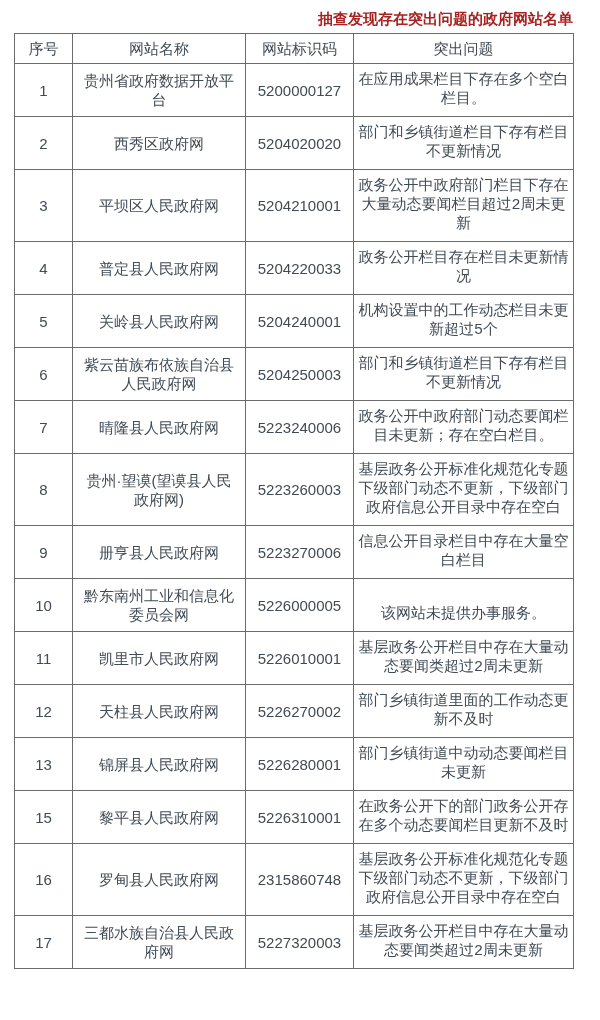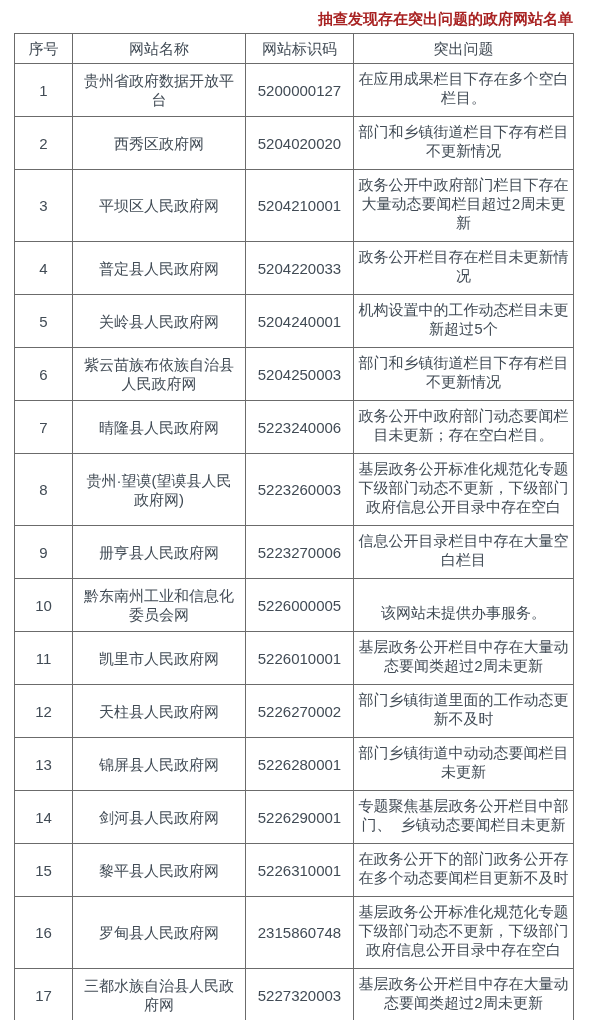--- a/index.html
+++ b/index.html
@@ -163,26 +163,20 @@
     <td class="cell-problem">部门乡镇街道里面的工作动态更新不及时</td>
   </tr>
 
   <tr>
     <td class="cell-no">13</td>
     <td class="cell-name">锦屏县人民政府网</td>
     <td class="cell-code">5226280001</td>
     <td class="cell-problem">部门乡镇街道中动动态要闻栏目未更新</td>
   </tr>
 
-  <tr>
-    <td class="cell-no">14</td>
-    <td class="cell-name">剑河县人民政府网</td>
-    <td class="cell-code">5226290001</td>
-    <td class="cell-problem">专题聚焦基层政务公开栏目中部门、 乡镇动态要闻栏目未更新</td>
-  </tr>
 
   <tr>
     <td class="cell-no">15</td>
     <td class="cell-name">黎平县人民政府网</td>
     <td class="cell-code">5226310001</td>
     <td class="cell-problem">在政务公开下的部门政务公开存在多个动态要闻栏目更新不及时</td>
   </tr>
 
   <tr>
     <td class="cell-no valign-top">16</td>

